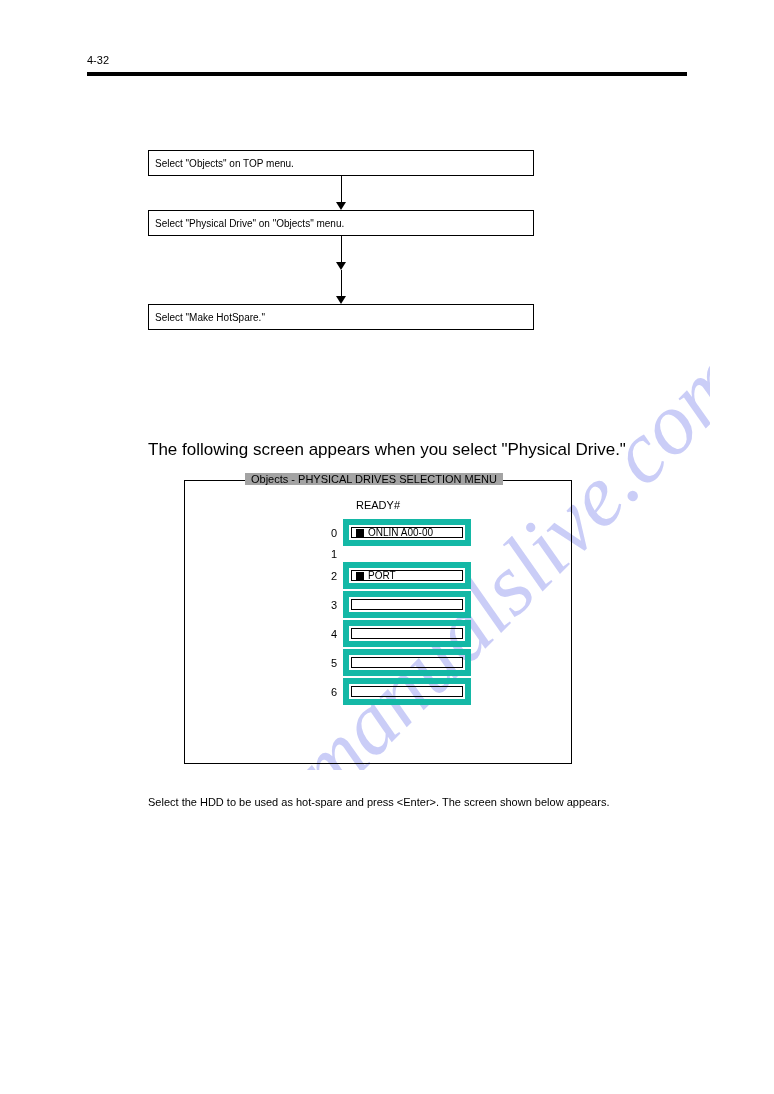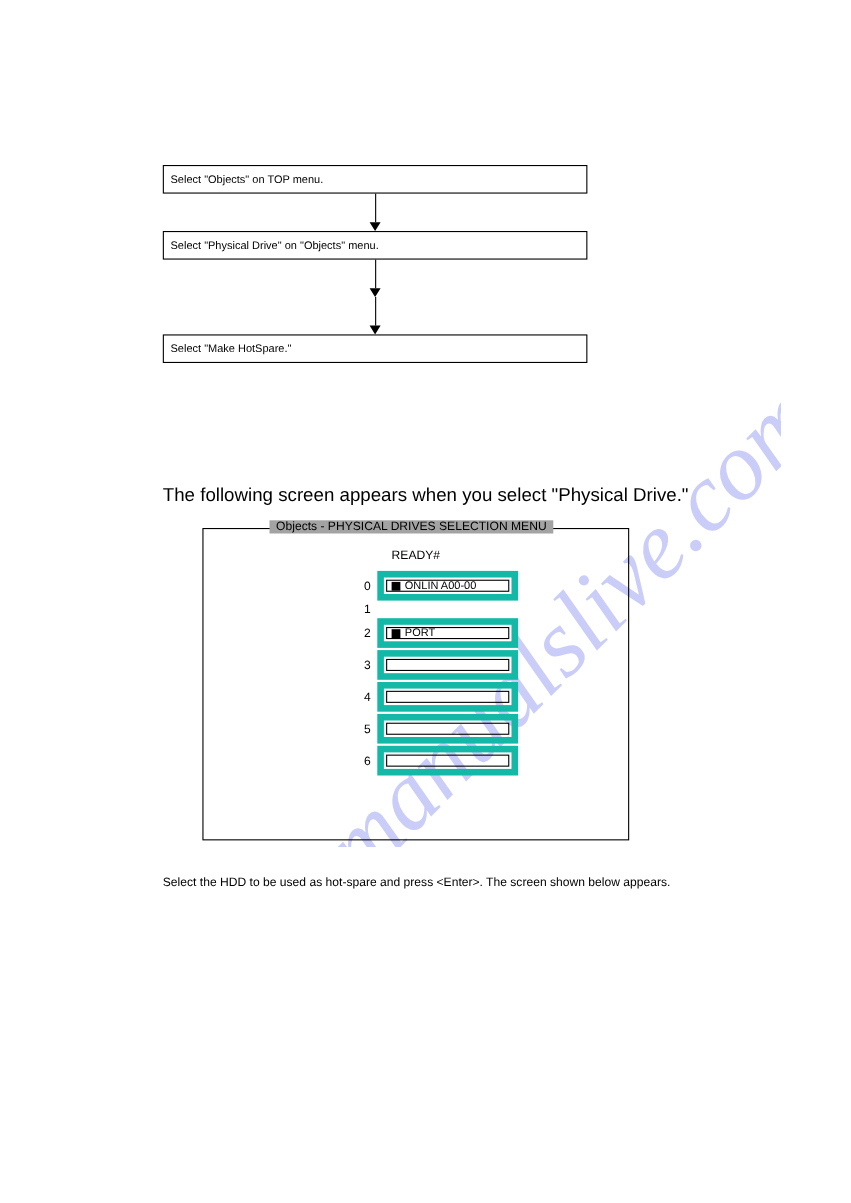--- a/index.html
+++ b/index.html
@@ -37,20 +37,24 @@
   .wm svg text { font: italic 88px Georgia, 'Times New Roman', serif; fill: rgba(90,100,230,0.32); }
 
   
   .para2 { position: absolute; top: 794px; left: 148px; right: 114px; font-size: 11px; line-height: 1.5; }
 </style>
 </head>
 <body>
 
 <div class="page">
 
+  <div class="header-line">
+    <span class="hdr-left">4-32</span>
+    <div class="hdr-rule"></div>
+  </div>
 
   <div class="wm">
     <svg viewBox="0 0 650 650">
       <text x="30" y="540" transform="rotate(-45 325 325)">manualslive.com</text>
     </svg>
   </div>
 
   <div class="flow">
     <div class="flow-box">Select "Objects" on TOP menu.</div>
     <div class="arrow-wrap">

